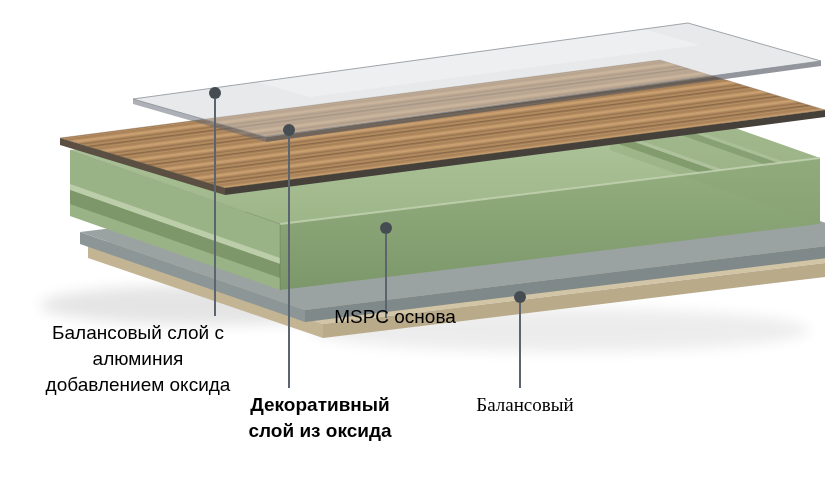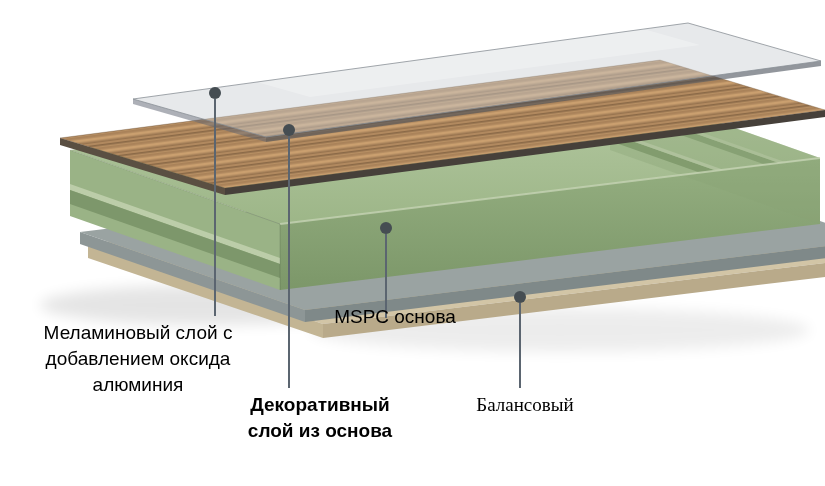--- a/index.html
+++ b/index.html
@@ -114,31 +114,31 @@
     </g>
     <g fill="#454d52">
       <circle cx="215" cy="93" r="6"></circle>
       <circle cx="289" cy="130" r="6"></circle>
       <circle cx="386" cy="228" r="6"></circle>
       <circle cx="520" cy="297" r="6"></circle>
     </g>
   </svg>
 
   <div class="label label-melamine">
-    <div>Меламиновый слой с</div>
+    <div>Балансовый слой с</div>
+    <div>алюминия</div>
     <div>добавлением оксида</div>
-    <div>алюминия</div>
   </div>
 
   <div class="label label-core">
     <div>MSPC основа</div>
   </div>
 
   <div class="label label-decorative">
     <div>Декоративный</div>
-    <div>слой из основа</div>
+    <div>слой из оксида</div>
   </div>
 
   <div class="label label-balance">
     <div>Балансовый</div>
   </div>
 
 </div>
 
 </body></html>

